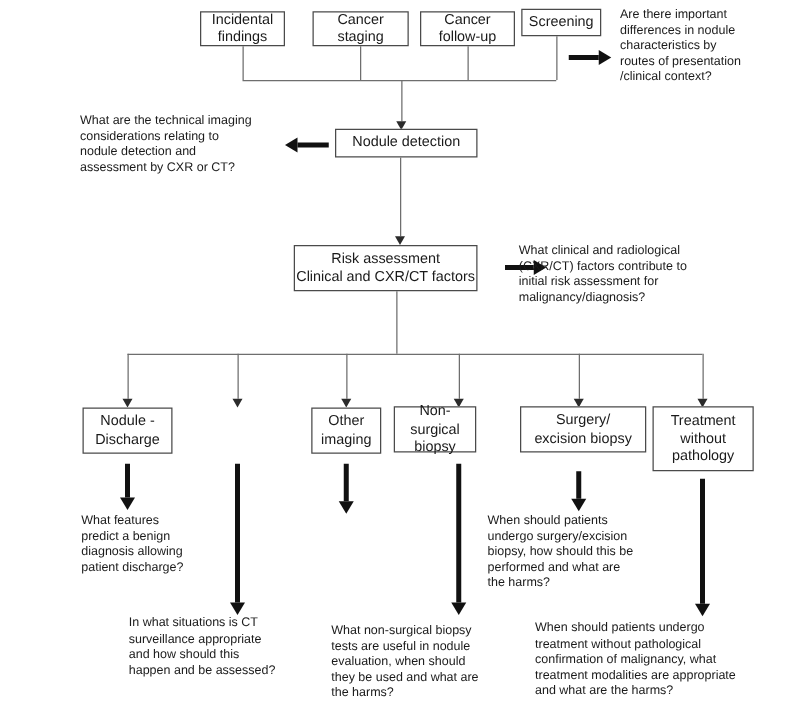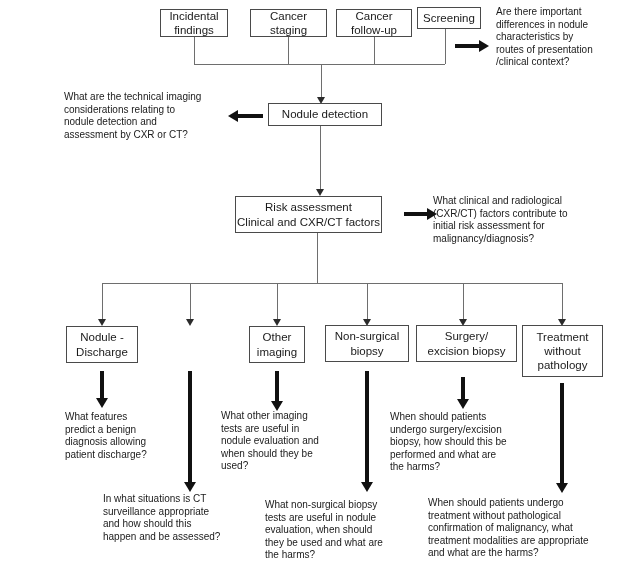--- a/index.html
+++ b/index.html
@@ -61,21 +61,21 @@
 assessment by CXR or CT?</div>
 
   <div class="vline" style="left:320px;top:126px;height:63px"></div>
   <div class="ah-down" style="left:316px;top:189px"></div>
 
   <div class="fbox" style="left:235px;top:196px;width:147px;height:37px">Risk assessment
 Clinical and CXR/CT factors</div>
 
   <div class="tshaft-h" style="left:404px;top:212px;width:23px"></div>
   <div class="thead-right" style="left:427px;top:208px"></div>
-  <div class="note" style="left:433px;top:195px">What clinical and radiological
+  <div class="note" style="left:415px;top:195px">What clinical and radiological
 (CXR/CT) factors contribute to
 initial risk assessment for
 malignancy/diagnosis?</div>
 
   <div class="vline" style="left:317px;top:233px;height:50px"></div>
   <div class="hline" style="left:102px;top:283px;width:460px"></div>
 
   <div class="vline" style="left:102px;top:283px;height:36px"></div>
   <div class="ah-down" style="left:98px;top:319px"></div>
   <div class="vline" style="left:190px;top:283px;height:36px"></div>
@@ -86,21 +86,21 @@
   <div class="ah-down" style="left:363px;top:319px"></div>
   <div class="vline" style="left:463px;top:283px;height:36px"></div>
   <div class="ah-down" style="left:459px;top:319px"></div>
   <div class="vline" style="left:562px;top:283px;height:36px"></div>
   <div class="ah-down" style="left:558px;top:319px"></div>
 
   <div class="fbox" style="left:66px;top:326px;width:72px;height:37px">Nodule -
 Discharge</div>
   <div class="fbox" style="left:249px;top:326px;width:56px;height:37px">Other
 imaging</div>
-  <div class="fbox" style="left:325px;top:325px;width:84px;height:37px">Non-surgical
+  <div class="fbox" style="left:315px;top:325px;width:66px;height:37px">Non-surgical
 biopsy</div>
   <div class="fbox" style="left:416px;top:325px;width:101px;height:37px">Surgery/
 excision biopsy</div>
   <div class="fbox" style="left:522px;top:325px;width:81px;height:52px">Treatment
 without
 pathology</div>
 
   <div class="tshaft-v" style="left:100px;top:371px;height:27px"></div>
   <div class="thead-down" style="left:96px;top:398px"></div>
 
@@ -120,25 +120,20 @@
   <div class="thead-down" style="left:556px;top:483px"></div>
 
   <div class="note" style="left:103px;top:493px">In what situations is CT
 surveillance appropriate
 and how should this
 happen and be assessed?</div>
   <div class="note" style="left:65px;top:411px">What features
 predict a benign
 diagnosis allowing
 patient discharge?</div>
-  <div class="note" style="left:221px;top:410px">What other imaging
-tests are useful in
-nodule evaluation and
-when should they be
-used?</div>
   <div class="note" style="left:265px;top:499px">What non-surgical biopsy
 tests are useful in nodule
 evaluation, when should
 they be used and what are
 the harms?</div>
   <div class="note" style="left:390px;top:411px">When should patients
 undergo surgery/excision
 biopsy, how should this be
 performed and what are
 the harms?</div>

